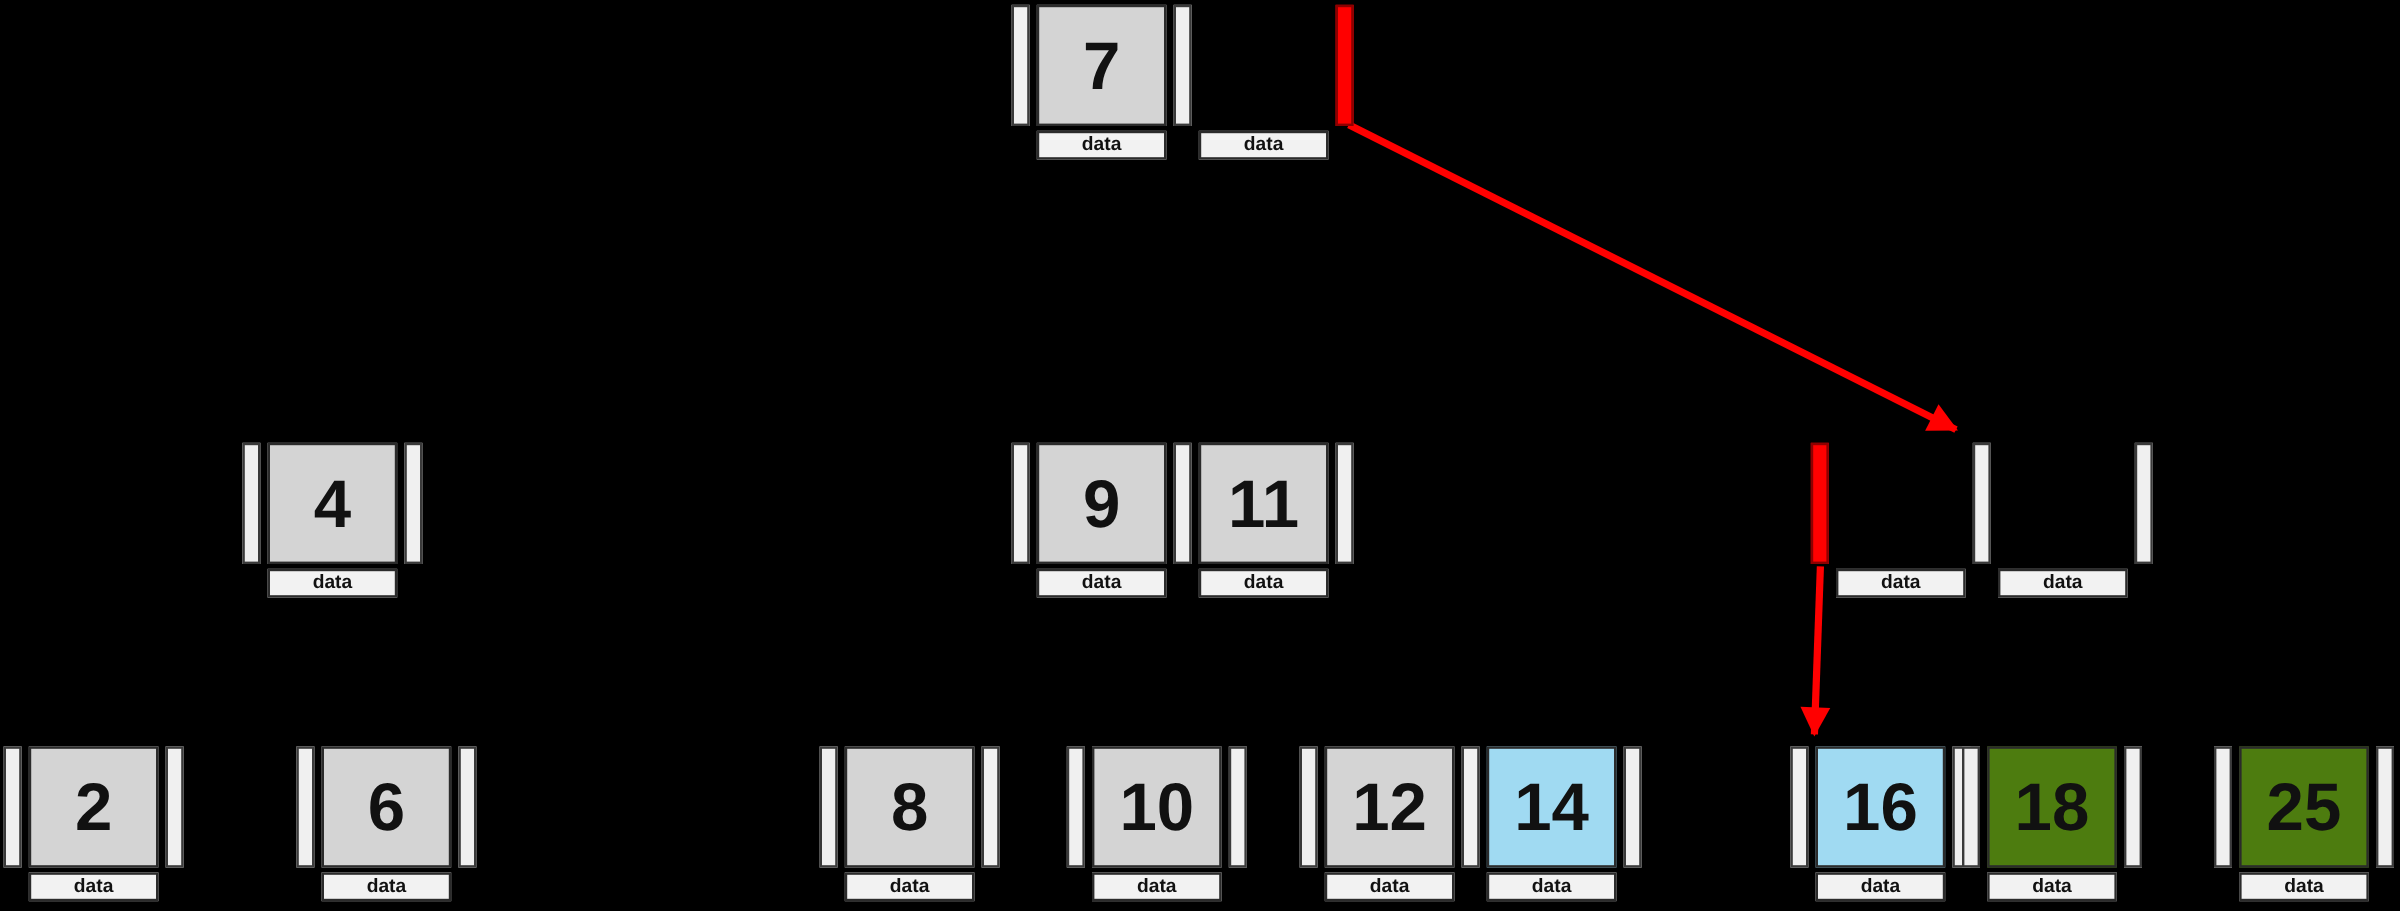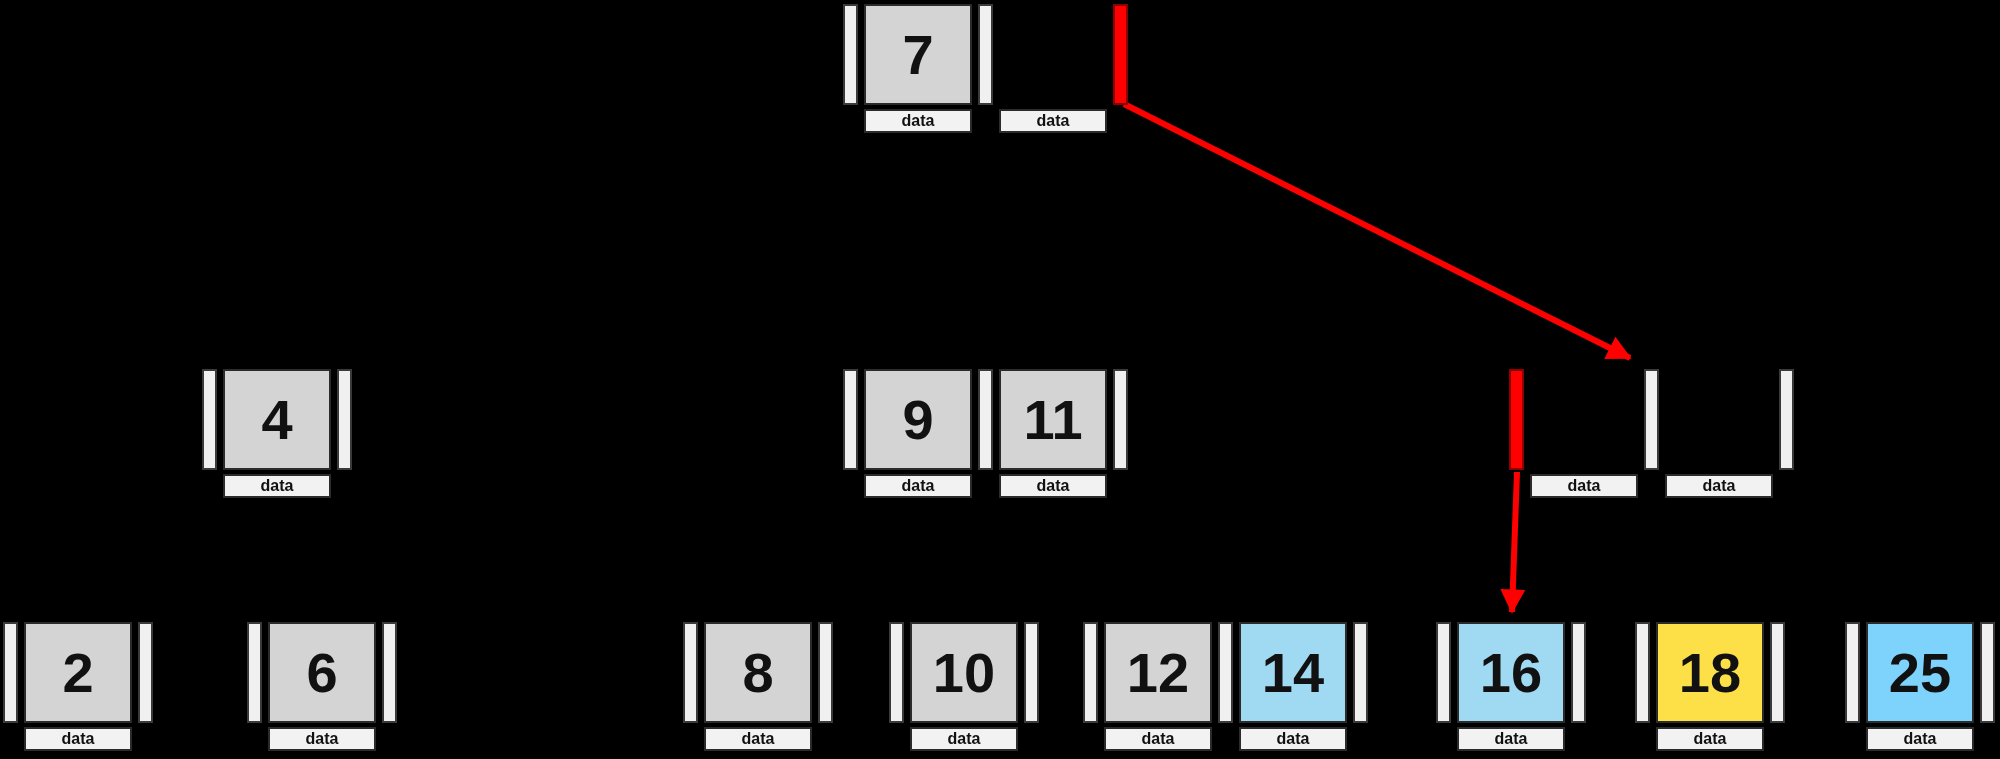--- a/index.html
+++ b/index.html
@@ -131,32 +131,32 @@
       </div>
       <div class="node" style="left: 1083px; top: 622px; width: 285px;">
         <div class="bar" style="left: 0px; background: rgb(240, 240, 240);"></div>
         <div class="key" style="left: 21px; background: rgb(212, 212, 212);">12</div>
         <div class="dlabel" style="left: 21px;">data</div>
         <div class="bar" style="left: 135px; background: rgb(240, 240, 240);"></div>
         <div class="key" style="left: 156px; background: rgb(160, 218, 242); text-align: right;">14</div>
         <div class="dlabel" style="left: 156px;">data</div>
         <div class="bar" style="left: 270px; background: rgb(240, 240, 240);"></div>
       </div>
-      <div class="node" style="left: 1436px; top: 622px; width: 176px;">
+      <div class="node" style="left: 1492px; top: 622px; width: 176px;">
         <div class="bar" style="left: 0px; background: rgb(240, 240, 240);"></div>
         <div class="key" style="left: 21px; background: rgb(160, 218, 242);">16</div>
         <div class="dlabel" style="left: 21px;">data</div>
         <div class="bar" style="left: 135px; background: rgb(240, 240, 240);"></div>
       </div>
       <div class="node" style="left: 1635px; top: 622px; width: 150px;">
         <div class="bar" style="left: 0px; background: rgb(240, 240, 240);"></div>
-        <div class="key" style="left: 21px; background: #fde047; text-align: right;">18</div>
+        <div class="key" style="left: 21px; background: #4d7c0f; text-align: right;">18</div>
         <div class="dlabel" style="left: 21px;">data</div>
         <div class="bar" style="left: 135px; background: rgb(240, 240, 240);"></div>
       </div>
       <div class="node" style="left: 1845px; top: 622px; width: 150px;">
         <div class="bar" style="left: 0px; background: rgb(240, 240, 240);"></div>
-        <div class="key" style="left: 21px; background: #7dd3fc;">25</div>
+        <div class="key" style="left: 21px; background: #4d7c0f;">25</div>
         <div class="dlabel" style="left: 21px;">data</div>
         <div class="bar" style="left: 135px; background: rgb(240, 240, 240);"></div>
       </div>
     </div>
 </div>
 
 </body></html>

